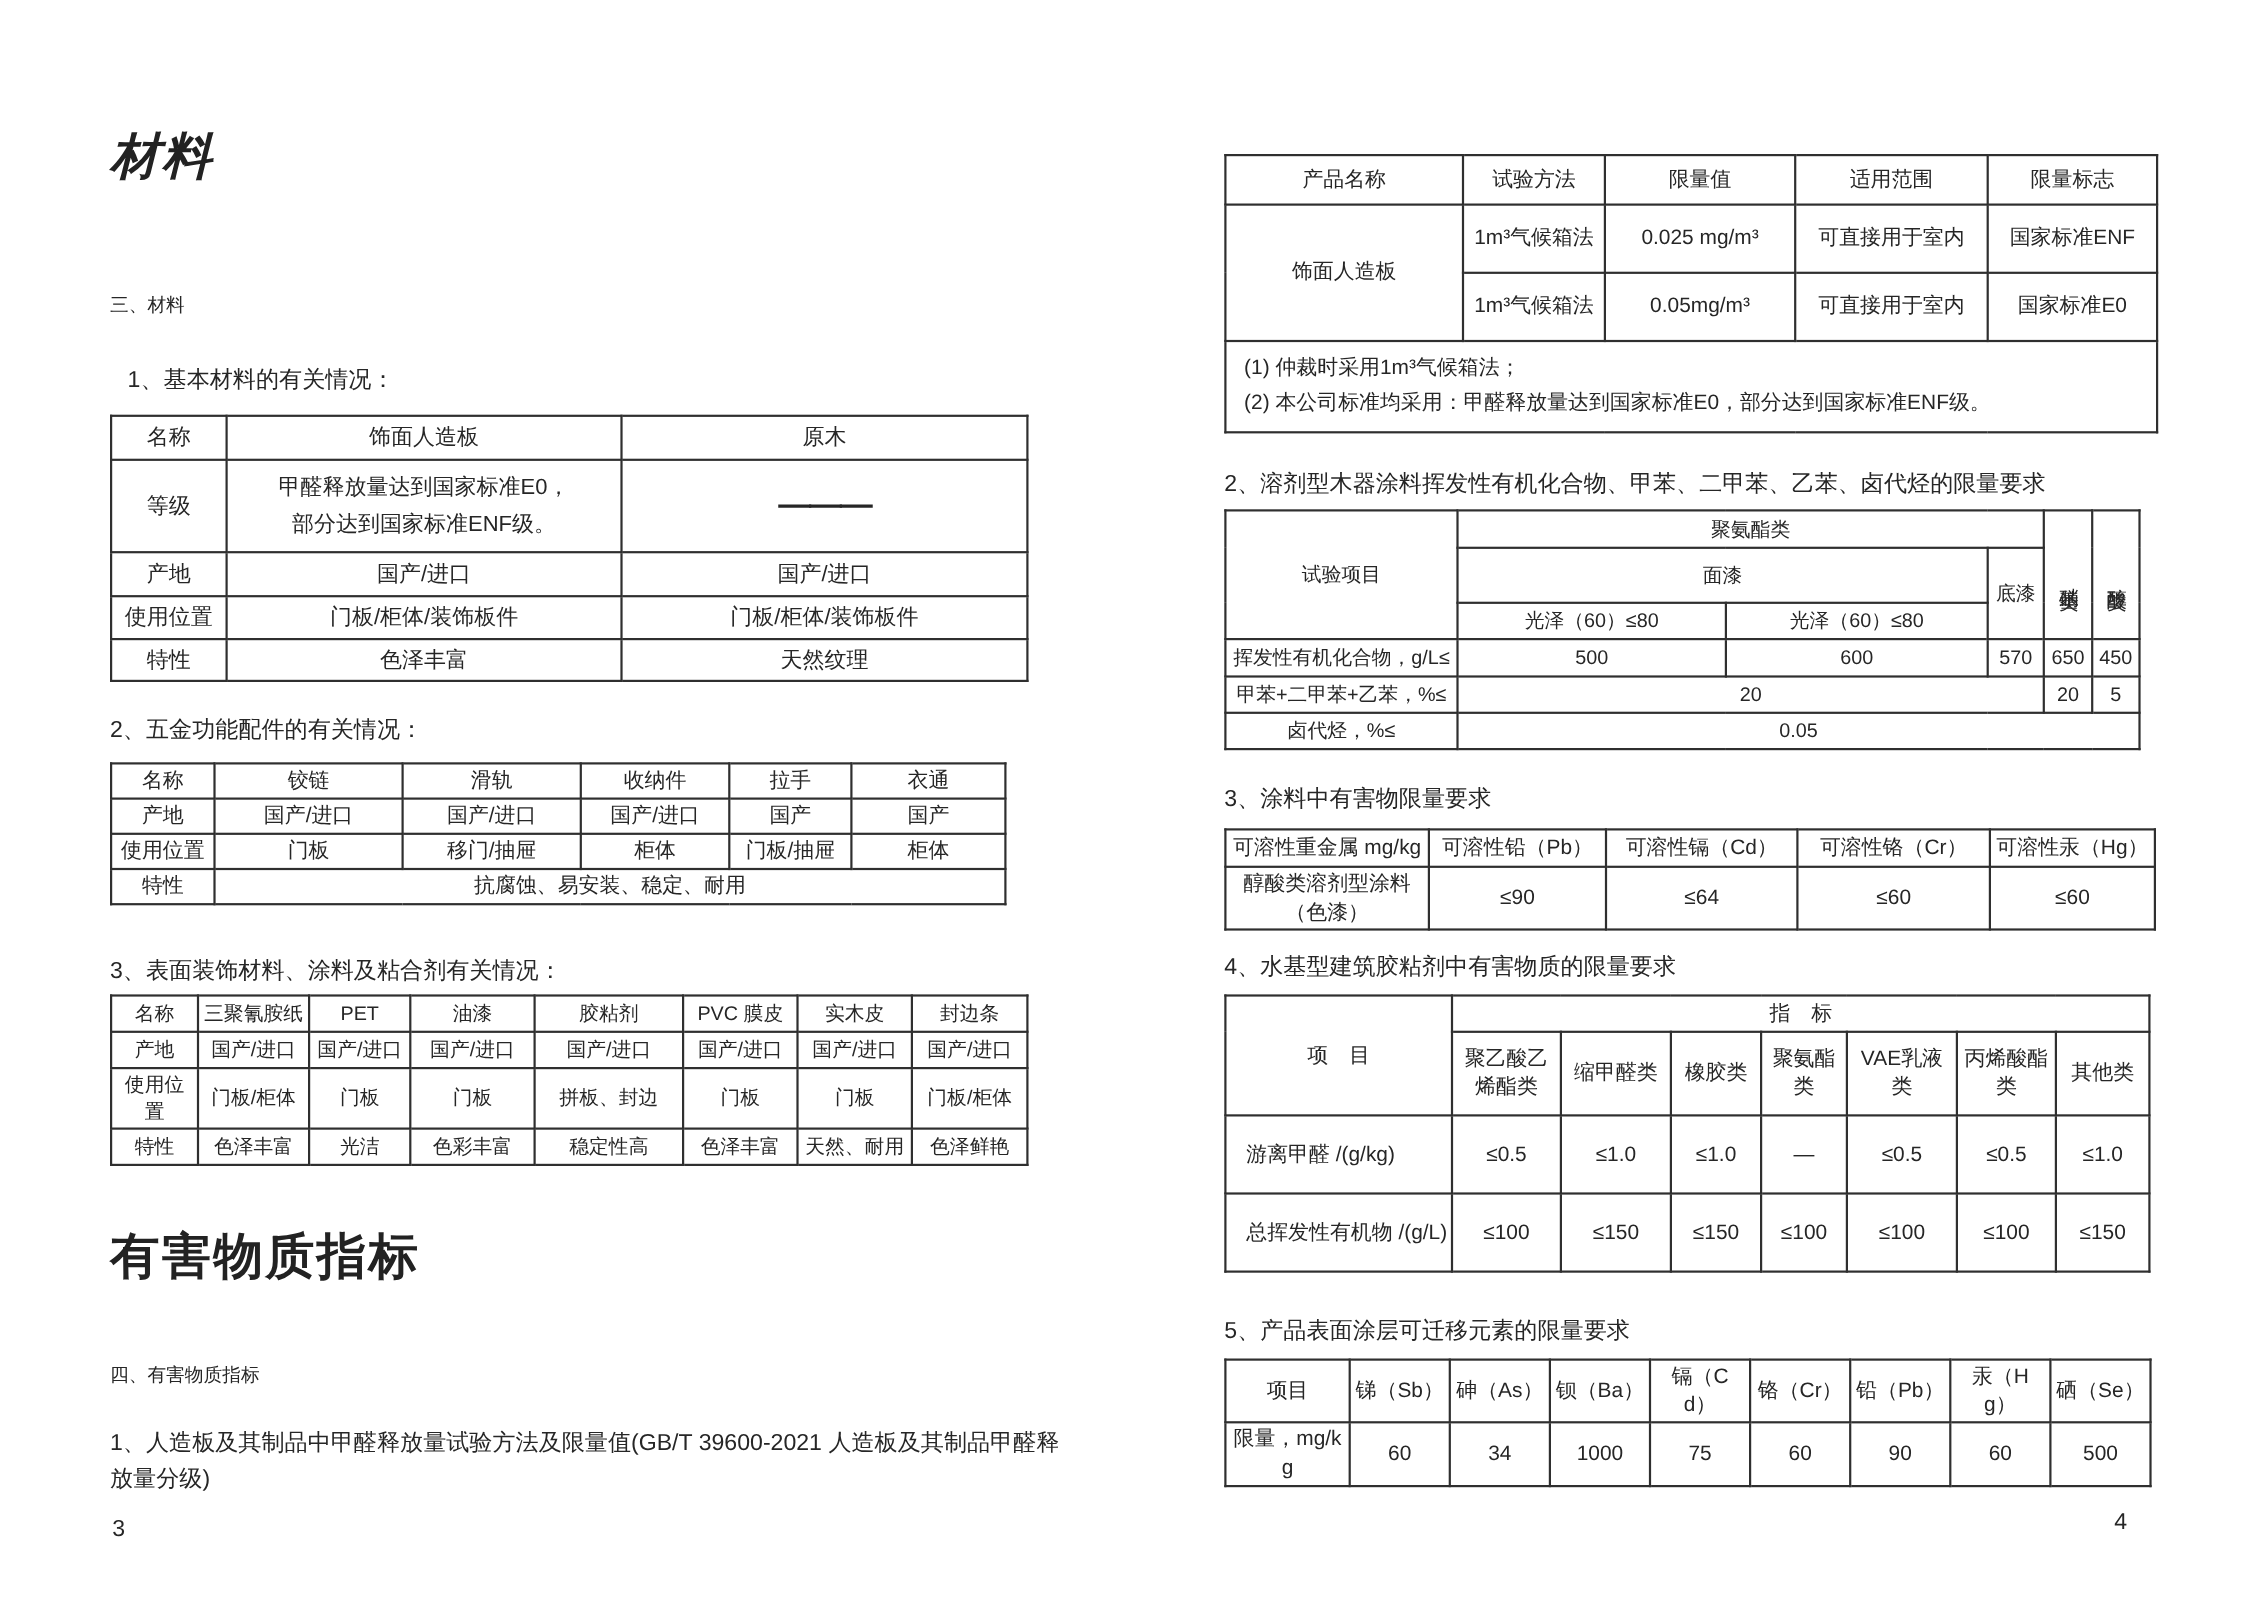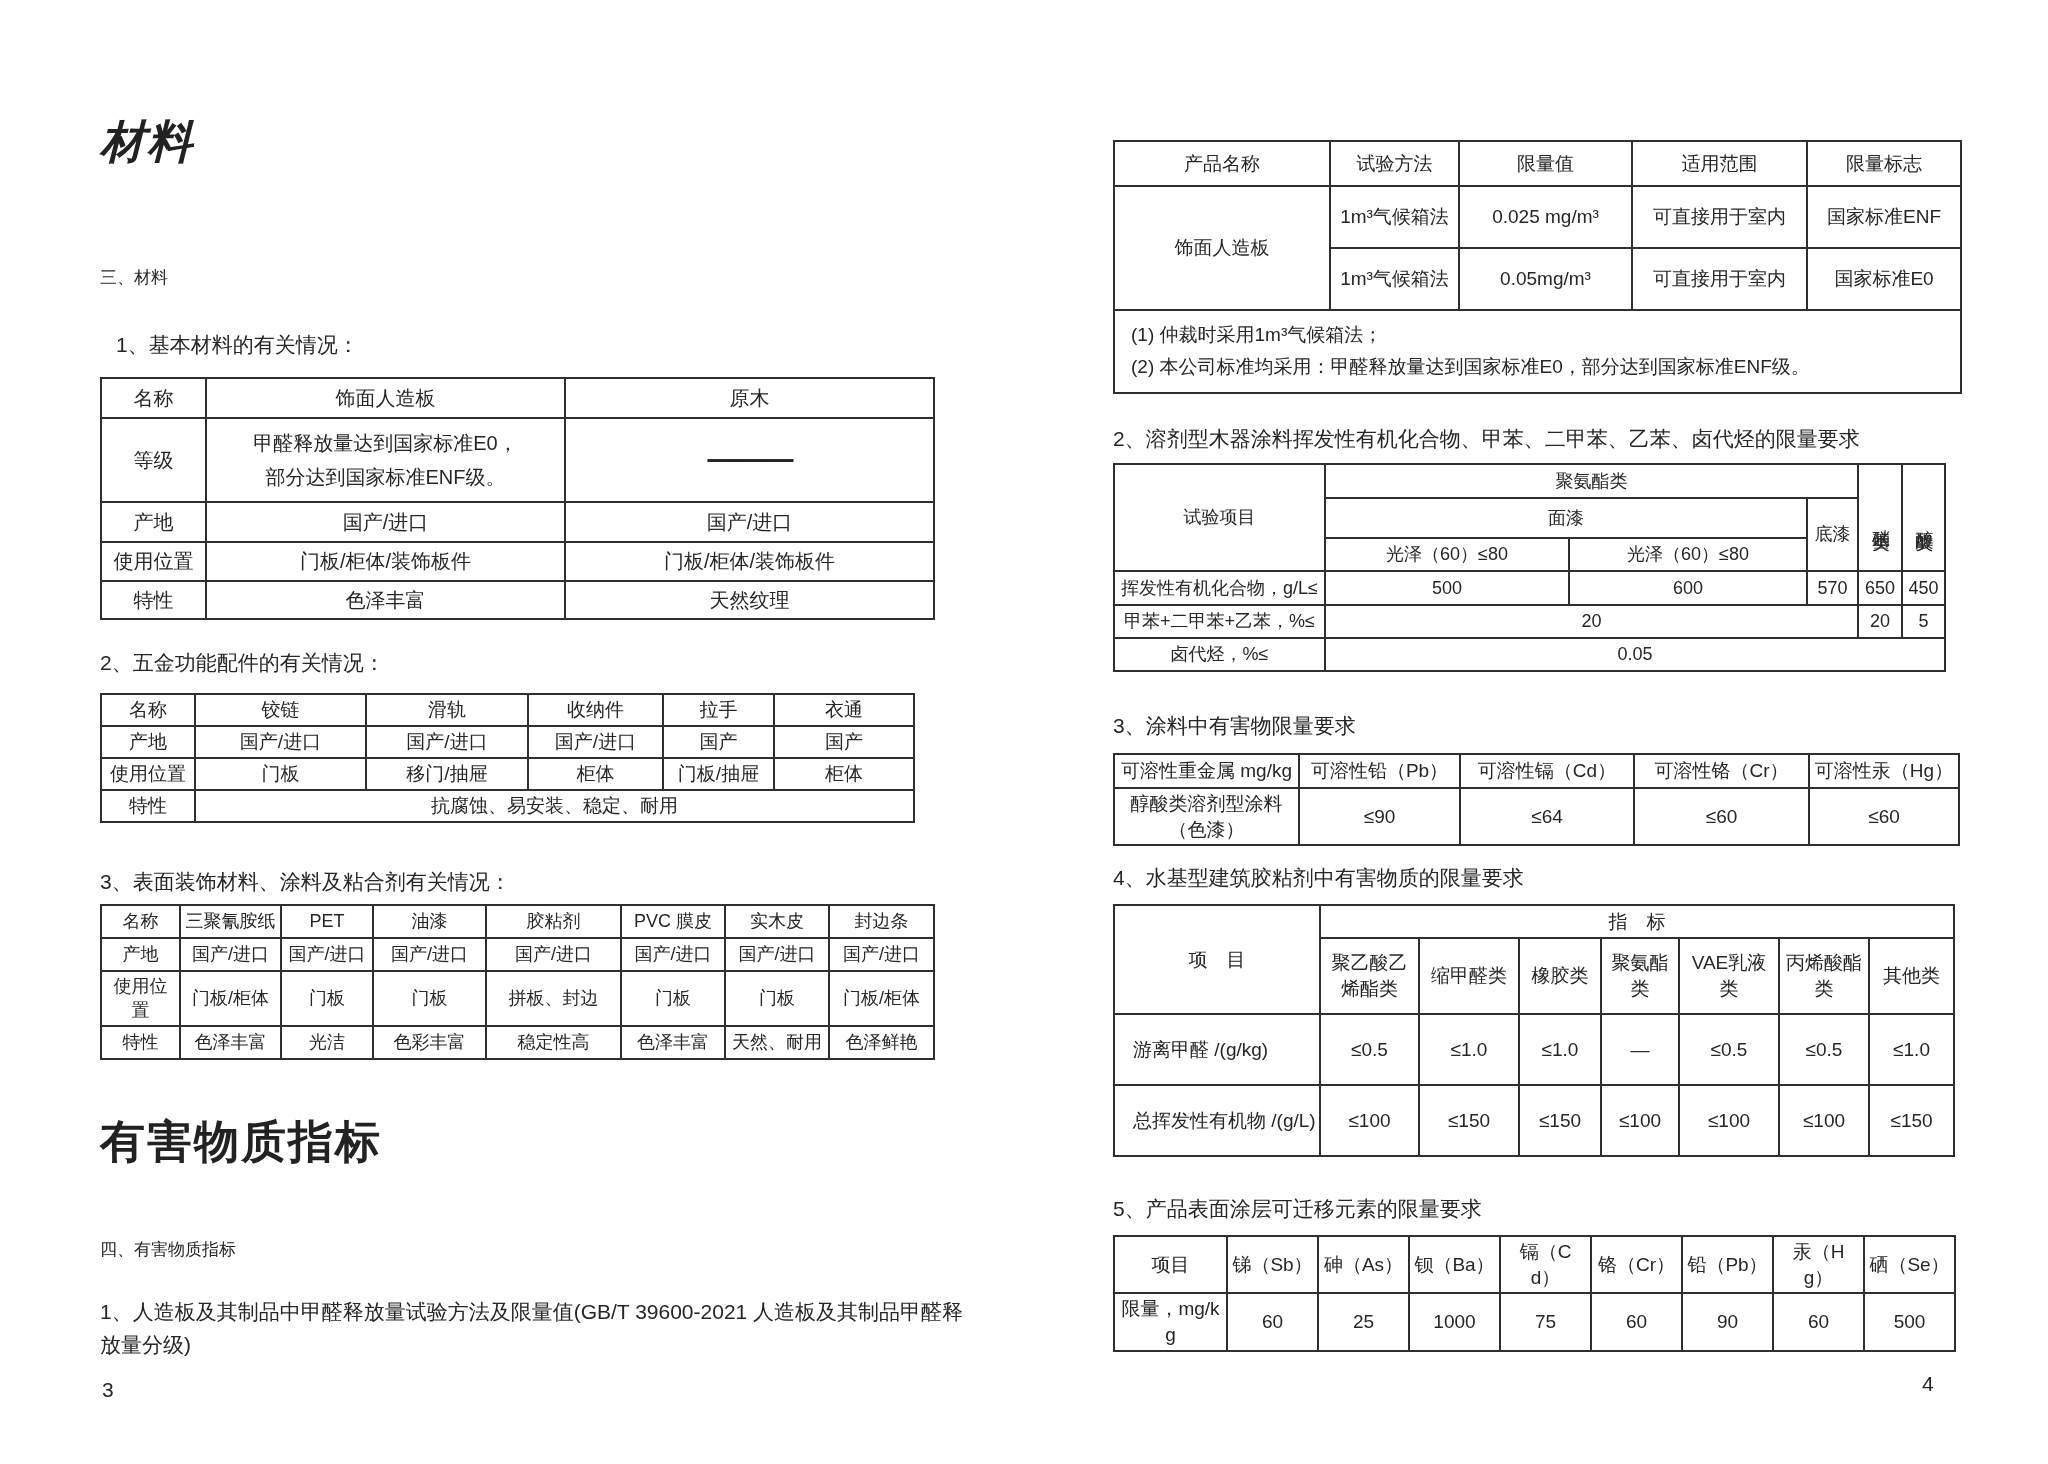--- a/index.html
+++ b/index.html
@@ -259,21 +259,21 @@
         <tr style="height:34px">
       <td rowspan="3">试验项目</td>
       <td colspan="3">聚氨酯类</td>
       <td rowspan="3" class="vert">
             <div>硝基类</div>
           </td>
       <td rowspan="3" class="vert">
             <div>醇酸类</div>
           </td>
     </tr>
-    <tr style="height:40px">
+    <tr style="height:50px">
       <td colspan="2">面漆</td>
       <td rowspan="2">底漆</td>
     </tr>
     <tr style="height:33px">
       <td>光泽（60）≤80</td>
       <td>光泽（60）≤80</td>
     </tr>
     <tr style="height:34px">
       <td class="nw">挥发性有机化合物，g/L≤</td>
       <td>500</td>
@@ -395,21 +395,21 @@
       <td>钡（Ba）</td>
       <td>镉（Cd）</td>
       <td>铬（Cr）</td>
       <td>铅（Pb）</td>
       <td>汞（Hg）</td>
       <td>硒（Se）</td>
     </tr>
     <tr style="height:34px">
       <td>限量，mg/kg</td>
       <td>60</td>
-      <td>25</td>
+      <td>34</td>
       <td>1000</td>
       <td>75</td>
       <td>60</td>
       <td>90</td>
       <td>60</td>
       <td>500</td>
     </tr>
   </tbody>
     </table>
 

